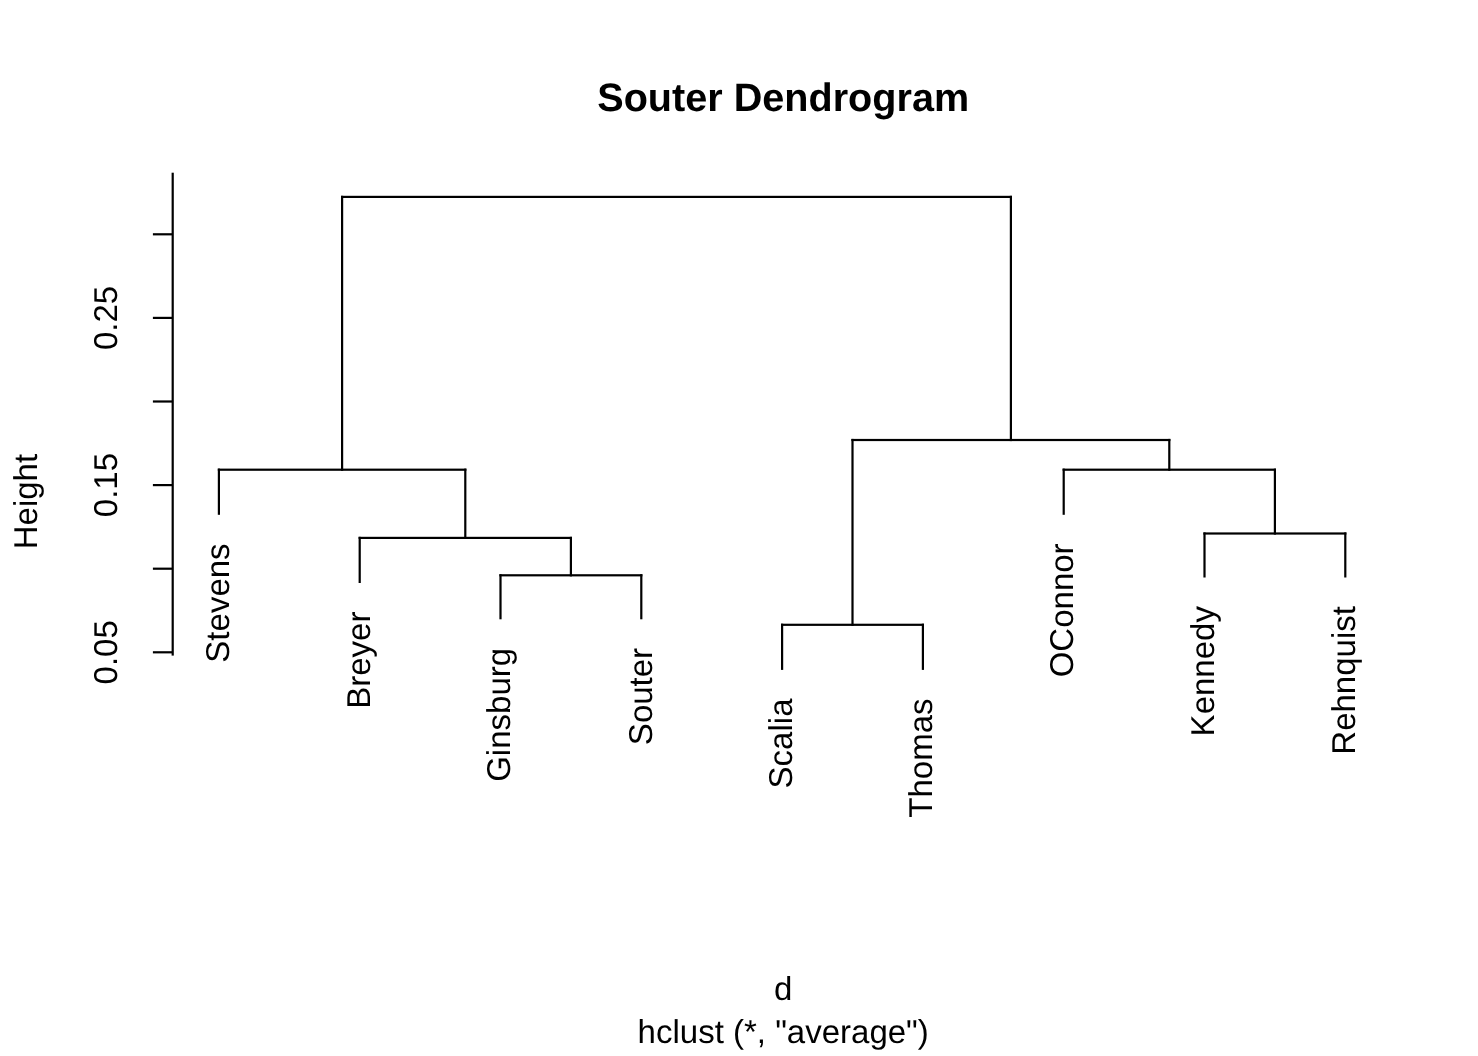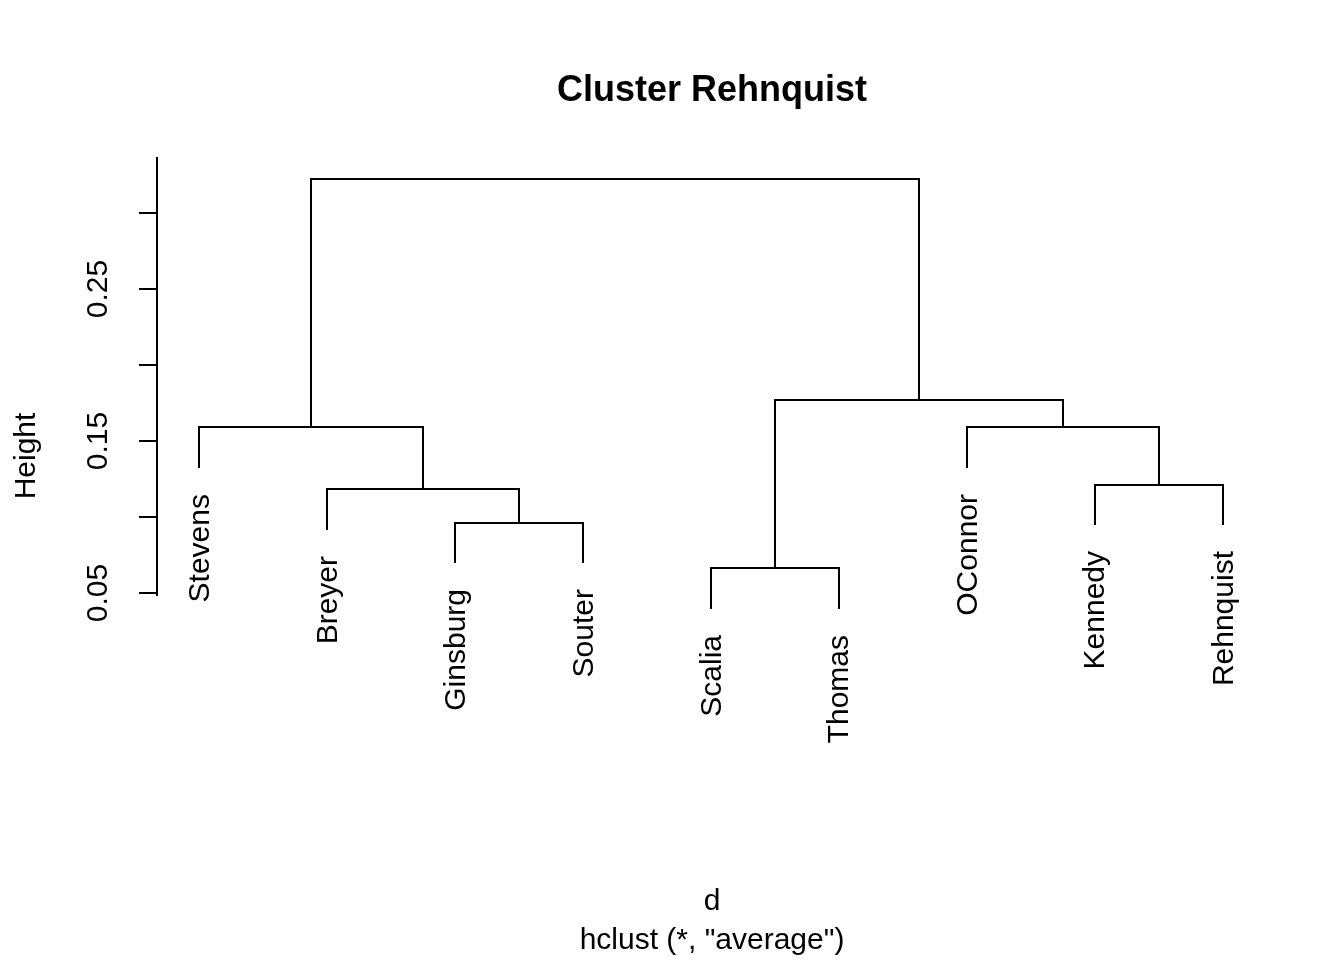--- a/index.html
+++ b/index.html
@@ -41,21 +41,21 @@
     font-size: 30px;
     white-space: nowrap;
     transform-origin: top right;
     transform: rotate(-90deg); 
   }
 </style>
 </head>
 <body>
 
 <div id="canvas">
-  <div class="title">Cluster Rehnquist</div>
+  <div class="title">Souter Dendrogram</div>
   <div class="vlab" style="left:-175px; top:441px;">Height</div>
   <div id="axis-layer">
       <div class="seg" style="left: 155.7px; top: 157px; width: 2px; height: 438.7px; background: rgb(0, 0, 0);"></div>
       <div class="seg" style="left: 138.7px; top: 591.7px; width: 18px; height: 2px; background: rgb(0, 0, 0);"></div>
       <span class="vlab" style="left: -103px; top: 577.7px;">0.05</span>
       <div class="seg" style="left: 138.7px; top: 515.7px; width: 18px; height: 2px; background: rgb(0, 0, 0);"></div>
       <div class="seg" style="left: 138.7px; top: 439.7px; width: 18px; height: 2px; background: rgb(0, 0, 0);"></div>
       <span class="vlab" style="left: -103px; top: 425.7px;">0.15</span>
       <div class="seg" style="left: 138.7px; top: 363.7px; width: 18px; height: 2px; background: rgb(0, 0, 0);"></div>
       <div class="seg" style="left: 138.7px; top: 287.7px; width: 18px; height: 2px; background: rgb(0, 0, 0);"></div>

